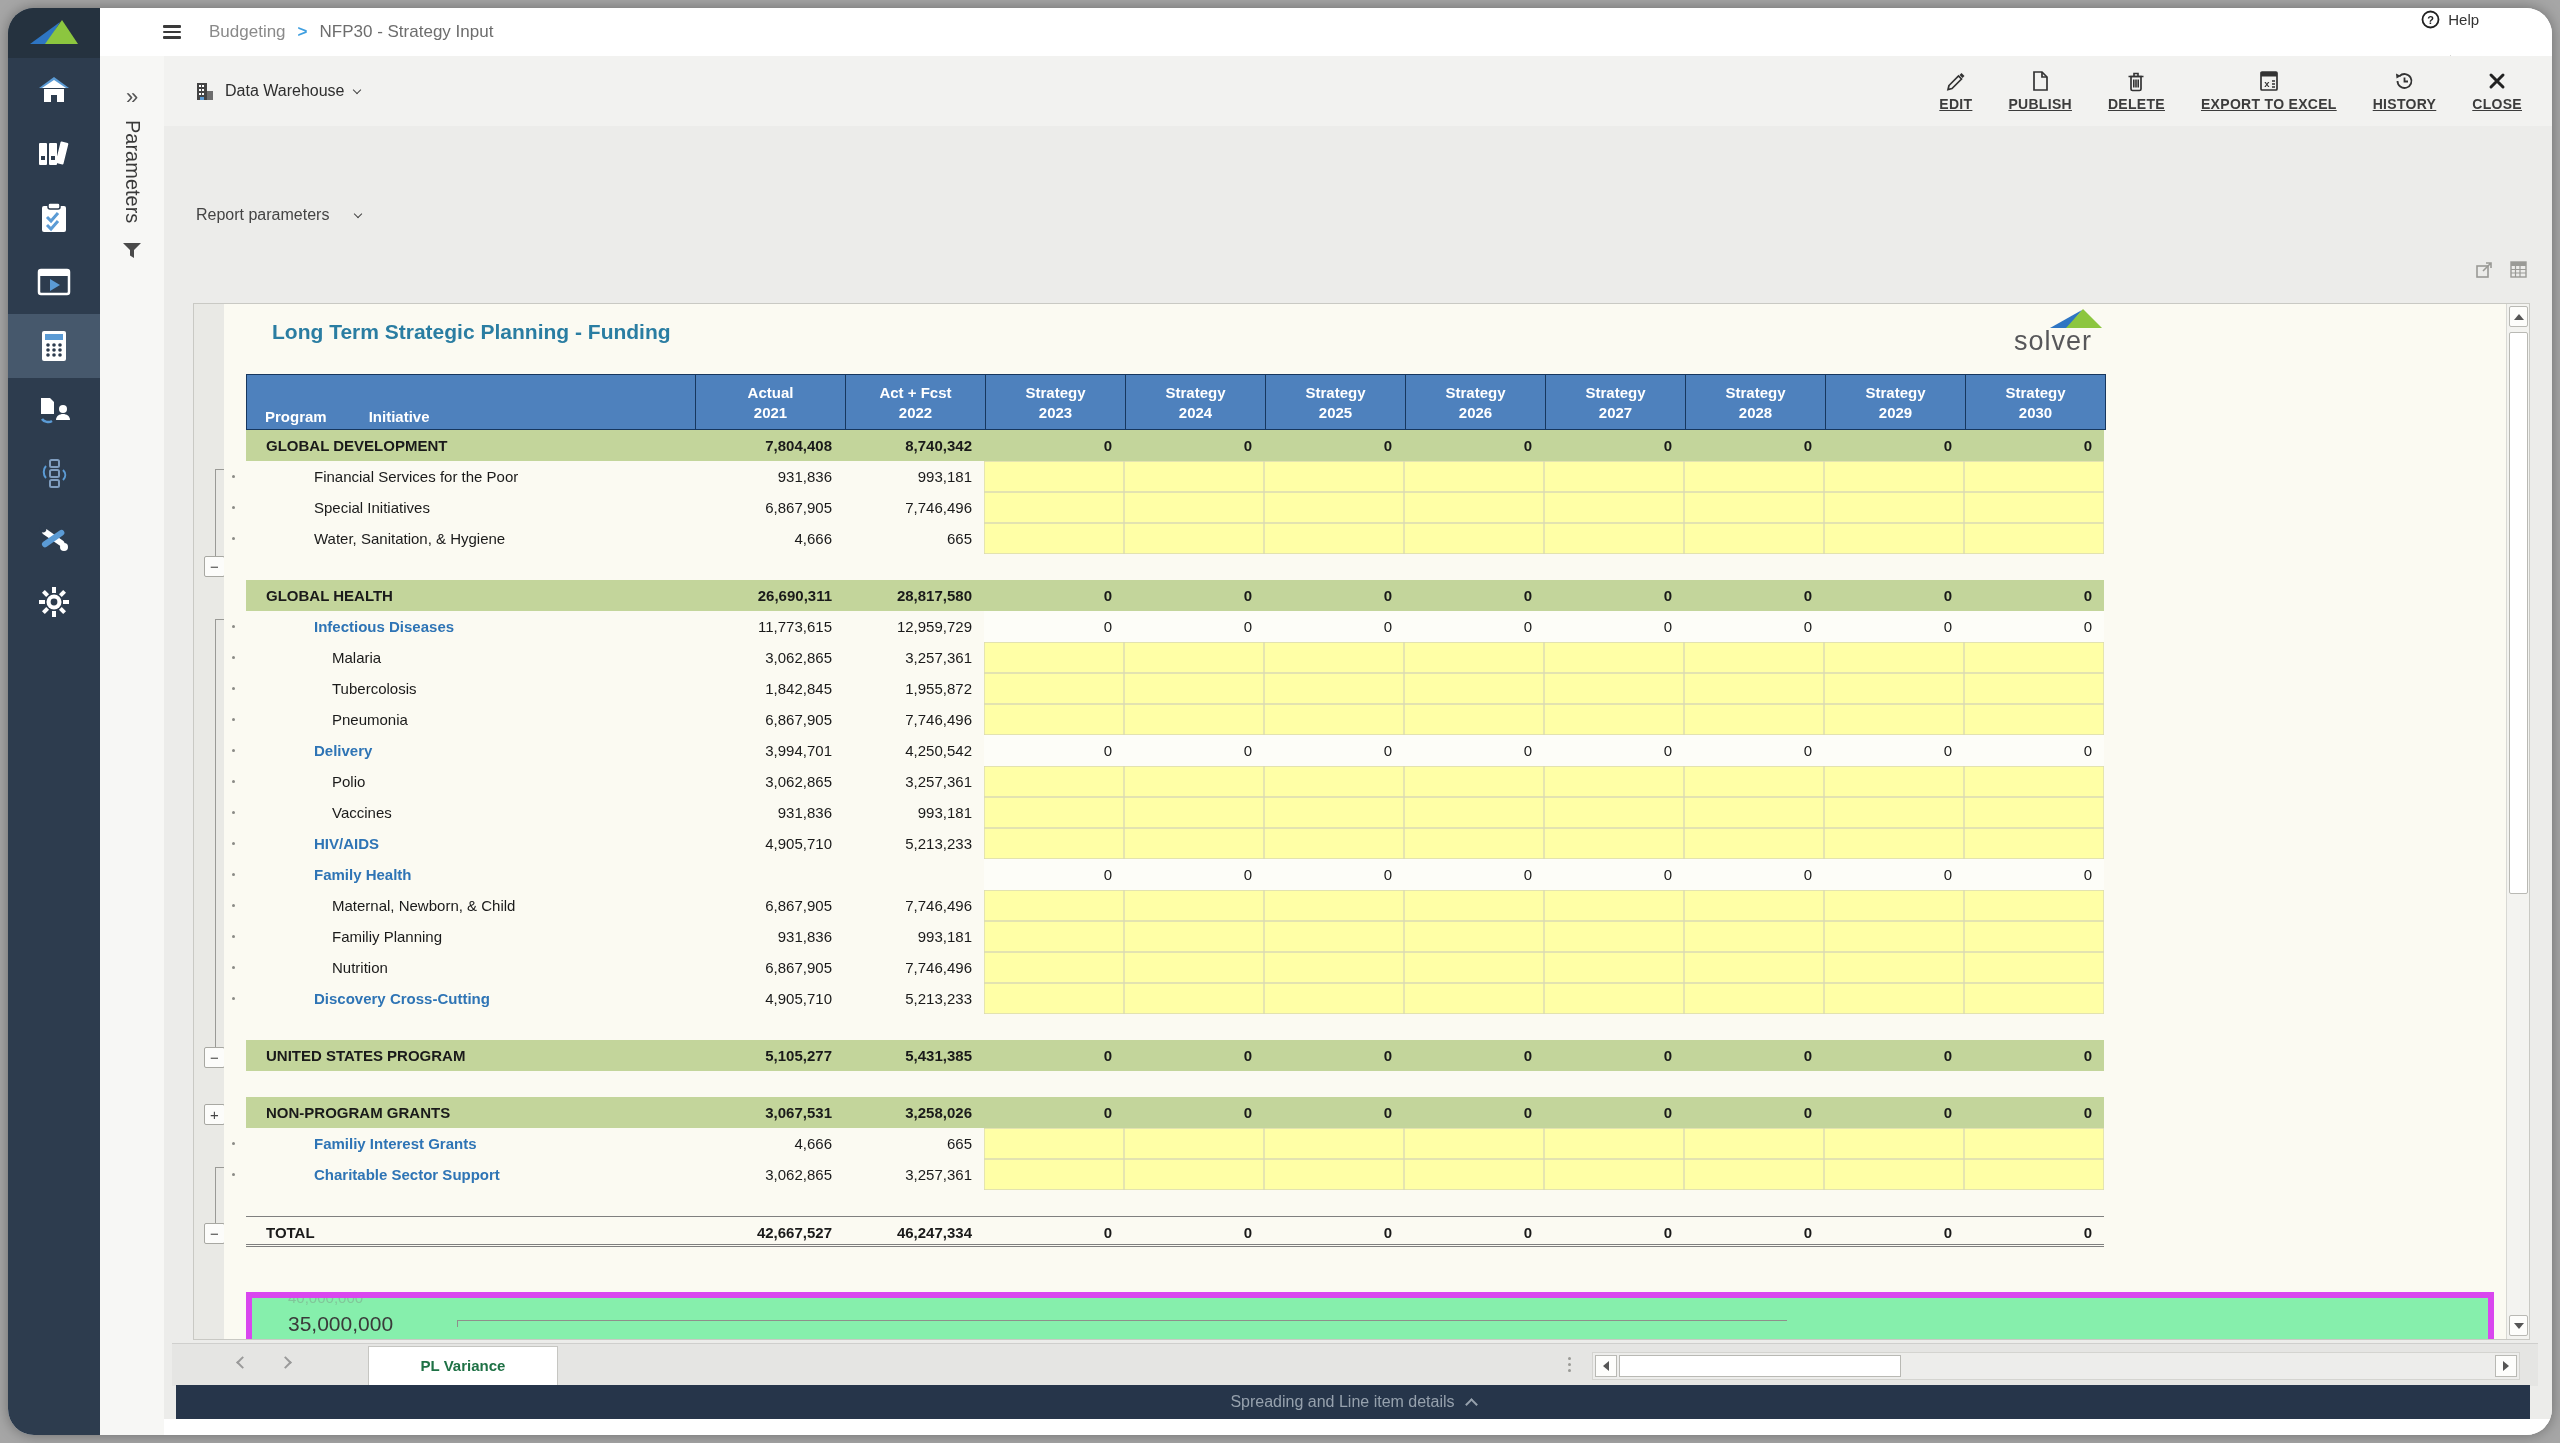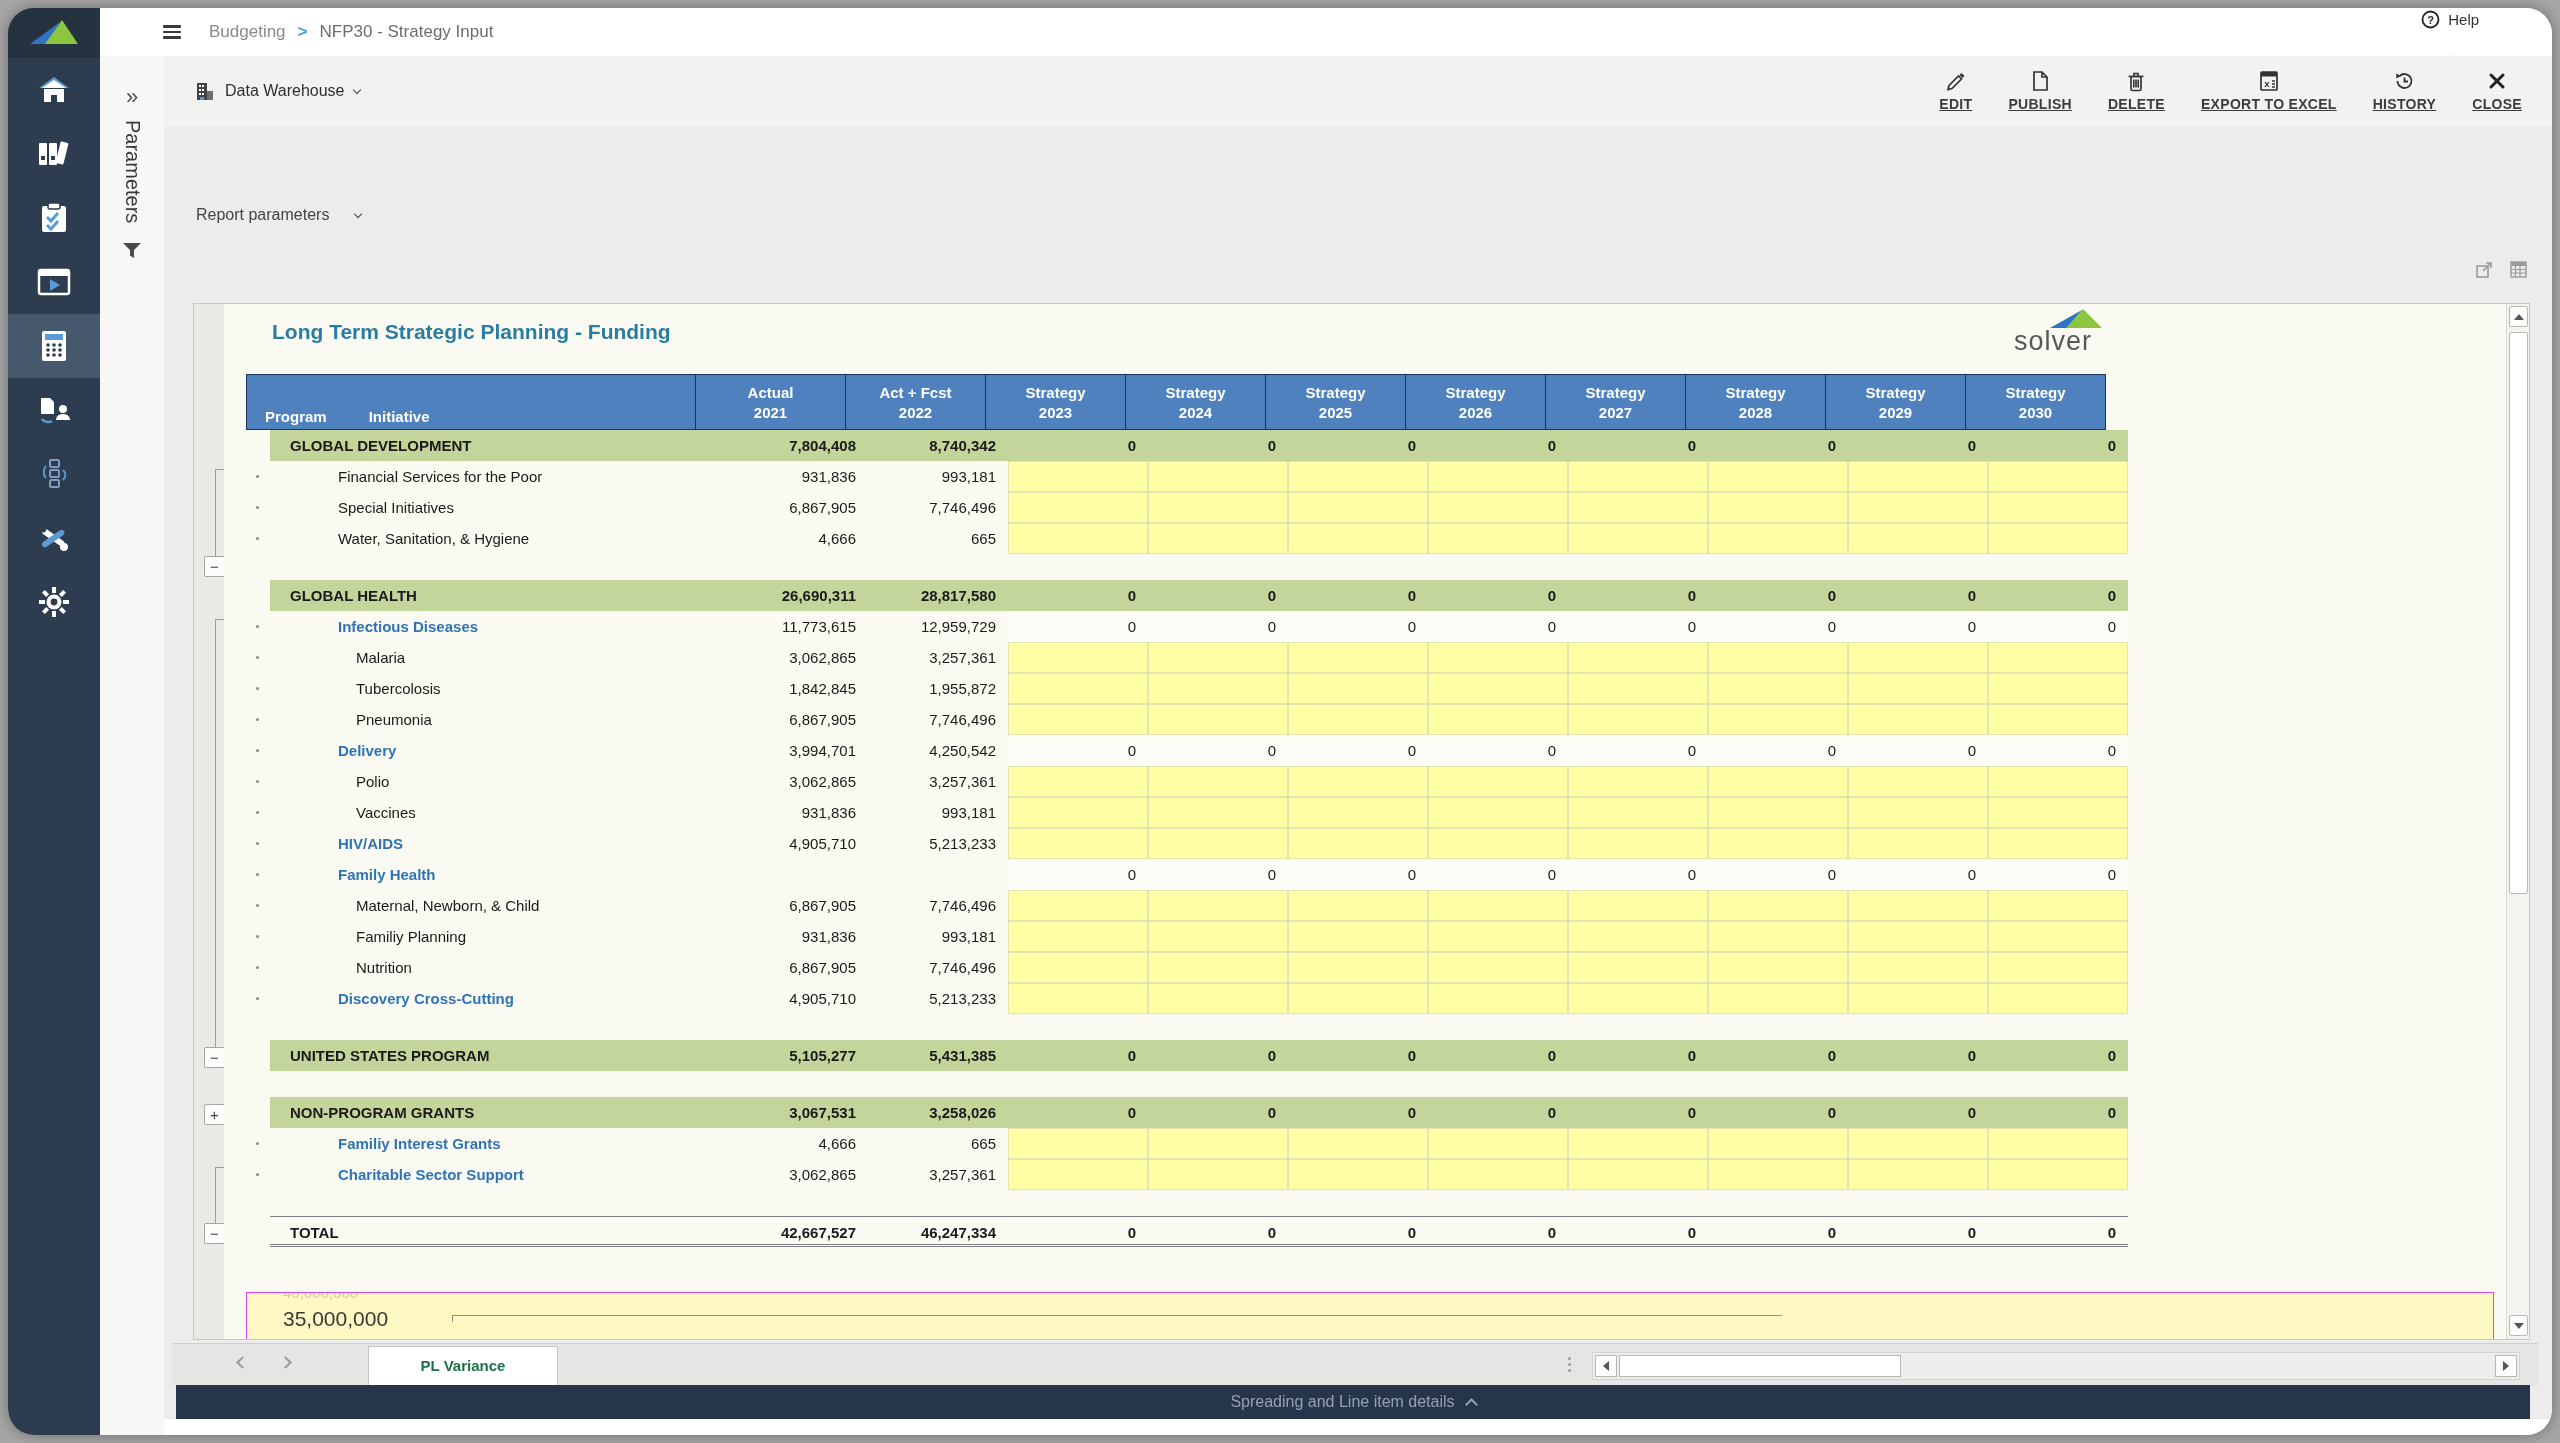--- a/index.html
+++ b/index.html
@@ -66,40 +66,40 @@
   #solver-logo{position:absolute;left:1790px;top:4px;width:110px;text-align:left;}
   #solver-logo .word{font-size:27px;color:#57575a;letter-spacing:1px;line-height:22px;}
   
   #t-header{position:absolute;left:22px;top:70px;display:flex;height:56px;background:#4e81bd;
     border:1px solid #17375e;box-sizing:border-box;}
   .h-name{width:448px;display:flex;align-items:flex-end;gap:42px;padding:0 0 4px 18px;box-sizing:border-box;
     color:#fff;font-weight:bold;font-size:15px;}
   .h-cell{width:140px;border-left:1px solid #17375e;color:#fff;font-weight:bold;font-size:15px;text-align:center;
     box-sizing:border-box;display:flex;flex-direction:column;justify-content:center;gap:3px;}
   .h-cell.first{width:150px;}
-  #table-body{position:absolute;left:0;top:126px;width:100%;padding-left:24px;}
+  #table-body{position:absolute;left:0;top:126px;width:100%;}
   .t-row{display:flex;height:31px;line-height:31px;font-size:15px;color:#1a1a1a;}
   .t-row.gap{height:26px;}
   .dotcol{width:22px;position:relative;flex:none;}
   .dot{position:absolute;left:8px;top:50%;margin-top:-2px;width:3px;height:3px;border-radius:50%;background:#8a8a86;}
   .row-main{display:flex;width:1858px;flex:none;box-sizing:border-box;}
   .c-name{width:448px;box-sizing:border-box;white-space:nowrap;overflow:hidden;flex:none;}
   .ind0{padding-left:20px;} .ind1{padding-left:68px;} .ind2{padding-left:86px;}
   .c-val{width:150px;text-align:right;padding-right:12px;box-sizing:border-box;flex:none;}
   .c-val.v2{width:140px;}
   .c-strat{width:140px;text-align:right;padding-right:12px;box-sizing:border-box;flex:none;}
   .t-row.section .row-main{background:#c3d59b;font-weight:bold;}
   .t-row.section .c-name{font-weight:bold;}
   .t-row.parent .c-name{color:#2e74b5;font-weight:bold;}
   .t-row.parent .c-strat.zeros{background:#fdfdf8;}
   .c-strat.input{background:#ffffa6;box-shadow:inset 0 0 0 0.7px #dadab4;cursor:text;}
   .t-row.total .row-main{border-top:1px solid #7f7f7f;border-bottom:3px double #7f7f7f;font-weight:bold;}
   
-  #chart-box{position:absolute;left:22px;top:988px;width:2248px;height:60px;background:#fef9c3;
-    border:1px solid #d946ef;box-sizing:border-box;overflow:hidden;}
+  #chart-box{position:absolute;left:22px;top:988px;width:2248px;height:60px;background:#86efac;
+    border:6px solid #d946ef;box-sizing:border-box;overflow:hidden;}
   #chart-box .faint{position:absolute;left:36px;top:-9px;font-size:15px;color:rgba(120,120,120,.35);}
   #chart-box .axis-lbl{position:absolute;left:36px;top:14px;font-size:21px;color:#3a3a3a;}
   #chart-box .axis-line{position:absolute;left:205px;top:22px;width:1330px;height:1px;background:#8f8f8b;}
   #chart-box .axis-line:before{content:"";position:absolute;left:0;top:0;width:1px;height:7px;background:#8f8f8b;}
   
   #vscroll{position:absolute;right:0;top:0;bottom:0;width:22px;background:#f3f3f0;border-left:1px solid #d8d8d4;}
   .sc-btn{position:absolute;left:2px;width:17px;height:19px;background:#fdfdfb;border:1px solid #b9b9b4;
     border-radius:2px;display:flex;align-items:center;justify-content:center;cursor:pointer;}
   .tri-up{width:0;height:0;border-left:5px solid transparent;border-right:5px solid transparent;border-bottom:6px solid #555;}
   .tri-down{width:0;height:0;border-left:5px solid transparent;border-right:5px solid transparent;border-top:6px solid #555;}

